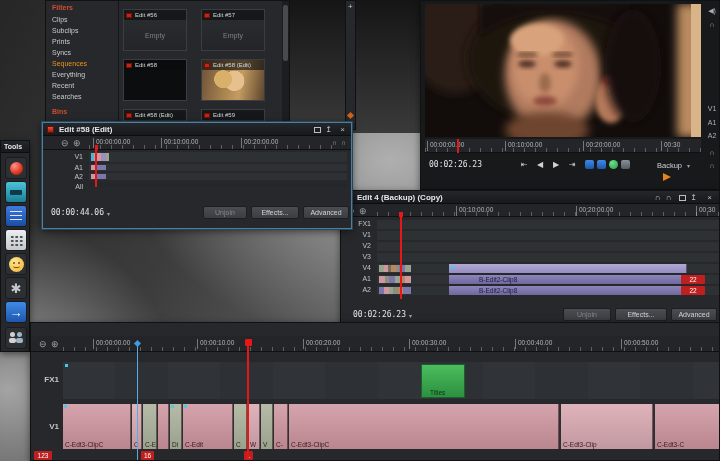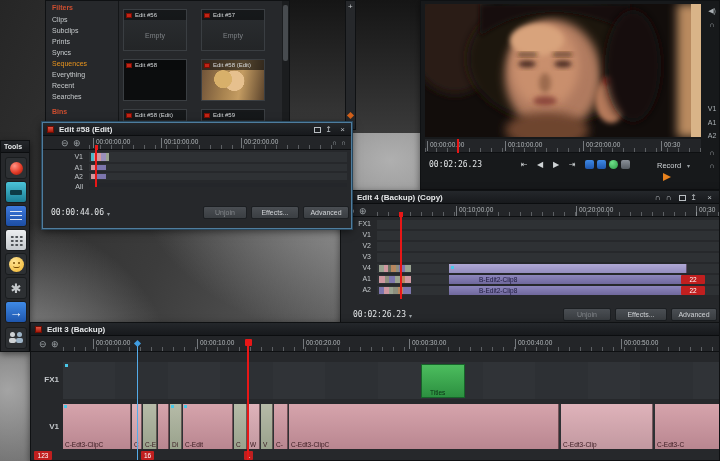--- a/index.html
+++ b/index.html
@@ -219,21 +219,21 @@
 
     <span class="tc" style="position:absolute;left:8px;top:159px">00:02:26.23</span>
     <span class="tbtn" style="left:96px;top:158px">⇤</span>
     <span class="tbtn" style="left:112px;top:158px">◀</span>
     <span class="tbtn" style="left:128px;top:158px">▶</span>
     <span class="tbtn" style="left:144px;top:158px">⇥</span>
     <div class="tsq" style="left:164px;top:159px;background:linear-gradient(#3f8ae6,#1e56ad)"></div>
     <div class="tsq" style="left:176px;top:159px;background:linear-gradient(#3f8ae6,#1e56ad)"></div>
     <div class="tsq" style="left:188px;top:159px;border-radius:50%;background:radial-gradient(circle at 35% 30%,#6fe08a,#2a9a44)"></div>
     <div class="tsq" style="left:200px;top:159px;background:linear-gradient(#8a9098,#565c63)"></div>
-    <span style="position:absolute;left:236px;top:160px;font-size:7.5px;color:#ced2d5">Record</span>
+    <span style="position:absolute;left:236px;top:160px;font-size:7.5px;color:#ced2d5">Backup</span>
     <span class="caret" style="position:absolute;left:266px;top:161px">▾</span>
     <div style="position:absolute;left:242px;top:172px;width:0;height:0;border-left:8px solid #e8821e;border-top:4px solid rgba(0,0,0,0);border-bottom:4px solid rgba(0,0,0,0)"></div>
   </div>
 
   <div class="win" style="left:340px;top:190px;width:380px;height:140px">
     <div class="tbar">
       <span class="chip"></span>
       <span class="tt">Edit 4 (Backup) (Copy)</span>
       <span class="wic" style="right:56px">∩</span>
       <span class="wic" style="right:45px">∩</span>
@@ -334,24 +334,20 @@
     <div class="playline" style="left:52px;top:27px;width:2px;height:37px"></div>
 
     <span class="tc" style="position:absolute;left:8px;top:85px">00:00:44.06</span>
     <span class="caret" style="position:absolute;left:64px;top:87px">▾</span>
     <div class="btn dim" style="left:160px;top:83px;width:44px">Unjoin</div>
     <div class="btn" style="left:208px;top:83px;width:48px">Effects...</div>
     <div class="btn" style="left:260px;top:83px;width:46px">Advanced</div>
   </div>
 
   <div class="win" style="left:30px;top:322px;width:690px;height:139px;overflow:hidden">
-    <div class="tbar">
-      <span class="chip"></span>
-      <span class="tt">Edit 3 (Backup)</span>
-    </div>
     <div class="rulr" style="left:0;top:13px;right:0;height:16px">
       <span class="zic" style="left:8px;top:3px">⊖</span>
       <span class="zic" style="left:20px;top:3px">⊕</span>
       <div class="ticks" style="left:32px;right:0"></div>
       <span class="rlab" style="left:62px;top:3px">00:00:00.00</span>
       <span class="rlab" style="left:166px;top:3px">00:00:10.00</span>
       <span class="rlab" style="left:272px;top:3px">00:00:20.00</span>
       <span class="rlab" style="left:378px;top:3px">00:00:30.00</span>
       <span class="rlab" style="left:484px;top:3px">00:00:40.00</span>
       <span class="rlab" style="left:590px;top:3px">00:00:50.00</span>

